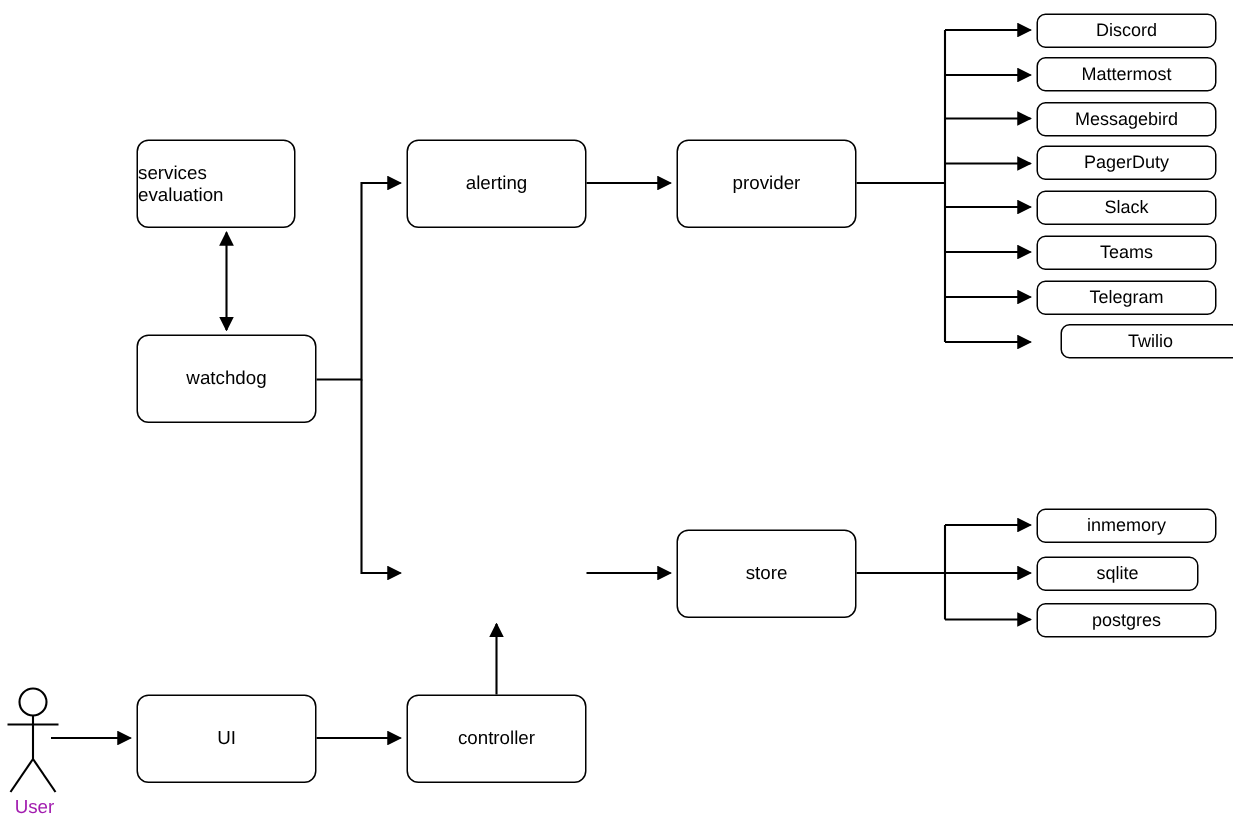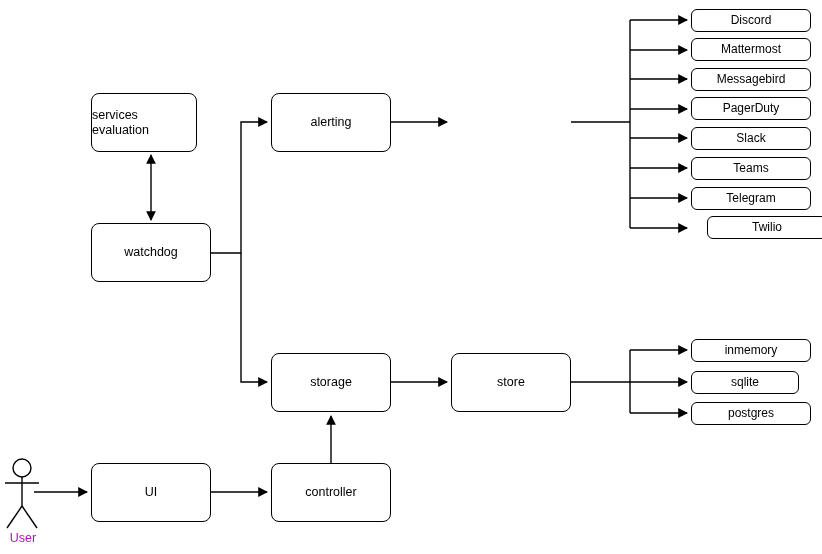--- a/index.html
+++ b/index.html
@@ -116,24 +116,24 @@
   </div>
 
   <div class="node" style="left:91px; top:223px; width:120px; height:59px;">
     <span>watchdog</span>
   </div>
 
   <div class="node" style="left:271px; top:93px; width:120px; height:59px;">
     <span>alerting</span>
   </div>
 
+  <div class="node" style="left:451px; top:93px; width:120px; height:59px;">
+    <span>provider</span>
+  </div>
 
-  <div class="node" style="left:271px; top:353px; width:120px; height:59px;">
-    <span>storage</span>
-  </div>
 
   <div class="node" style="left:451px; top:353px; width:120px; height:59px;">
     <span>store</span>
   </div>
 
   <div class="node" style="left:91px; top:463px; width:120px; height:59px;">
     <span>UI</span>
   </div>
 
   <div class="node" style="left:271px; top:463px; width:120px; height:59px;">

